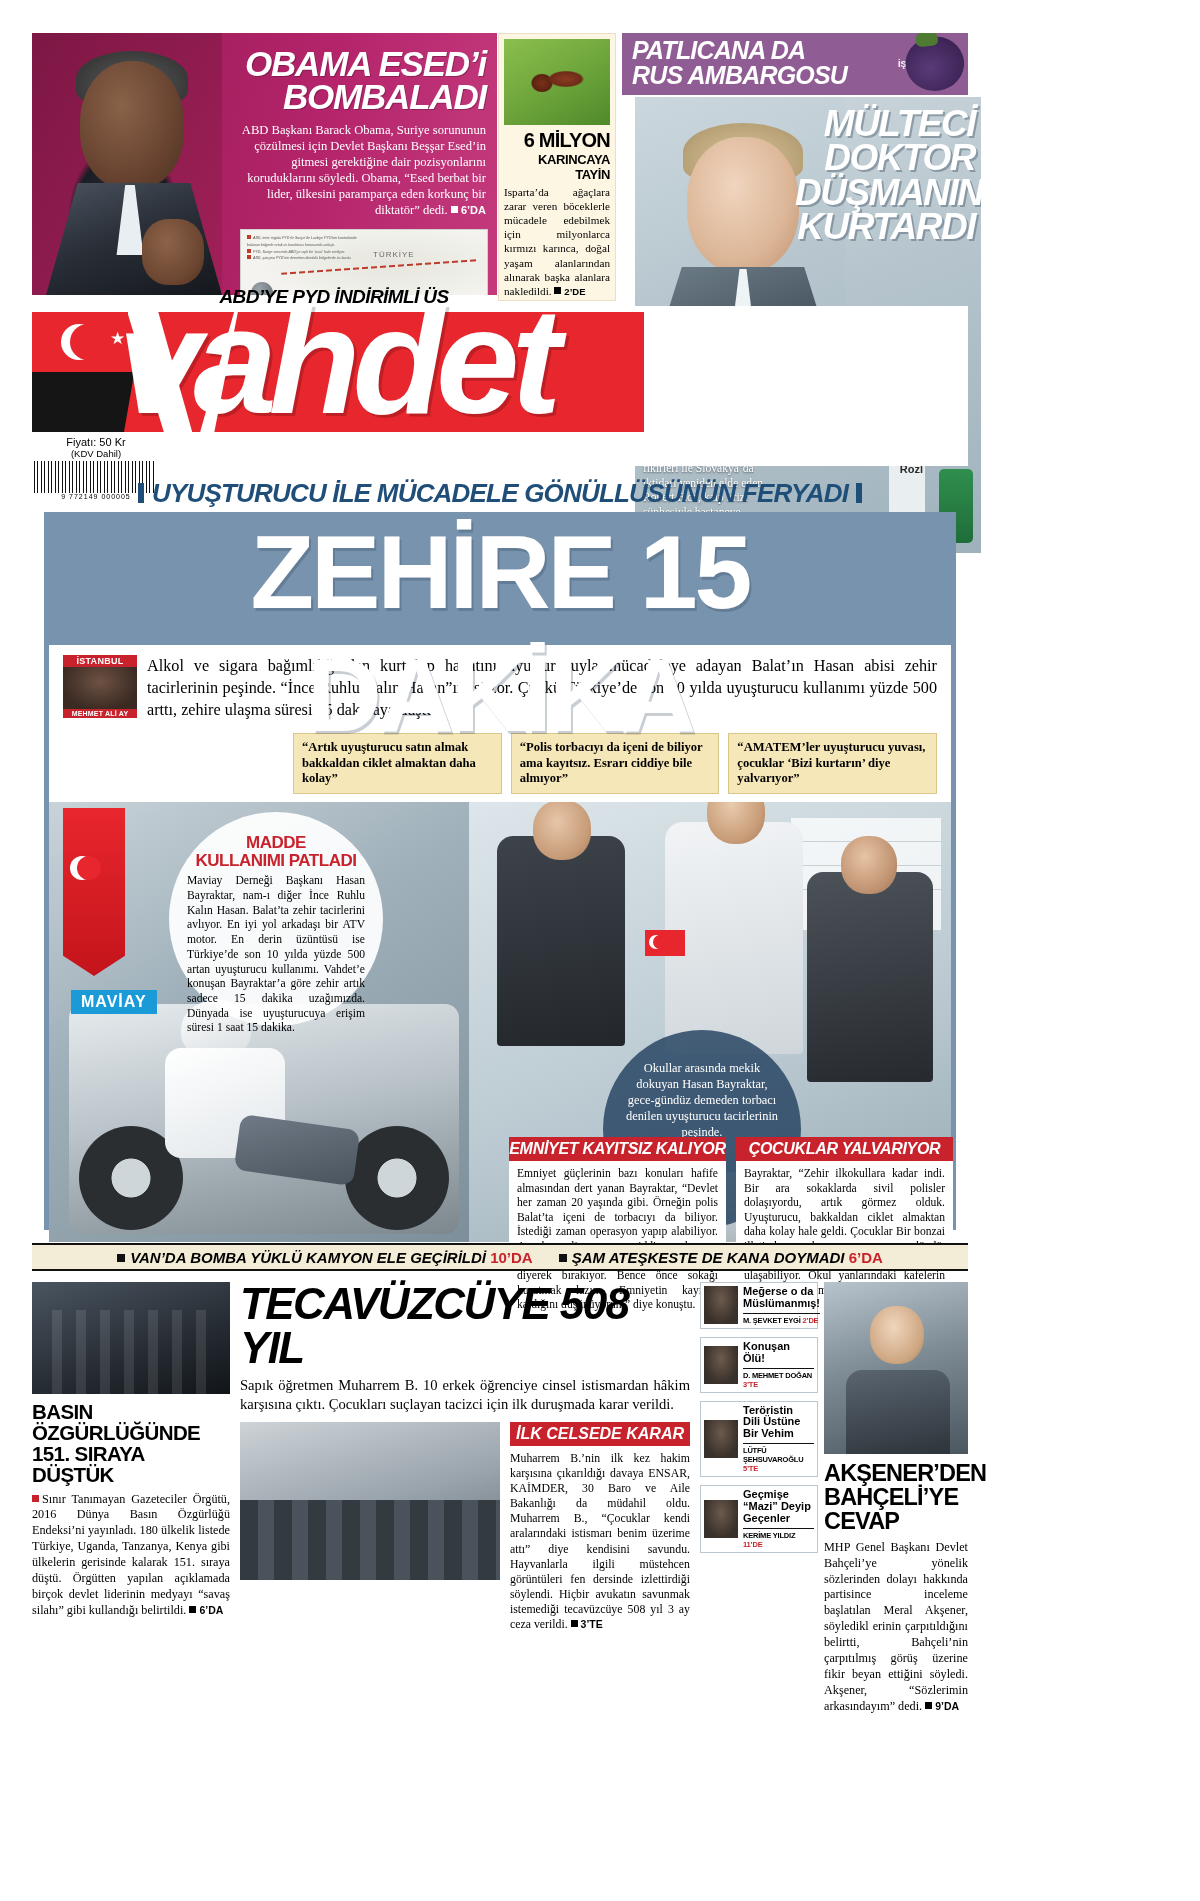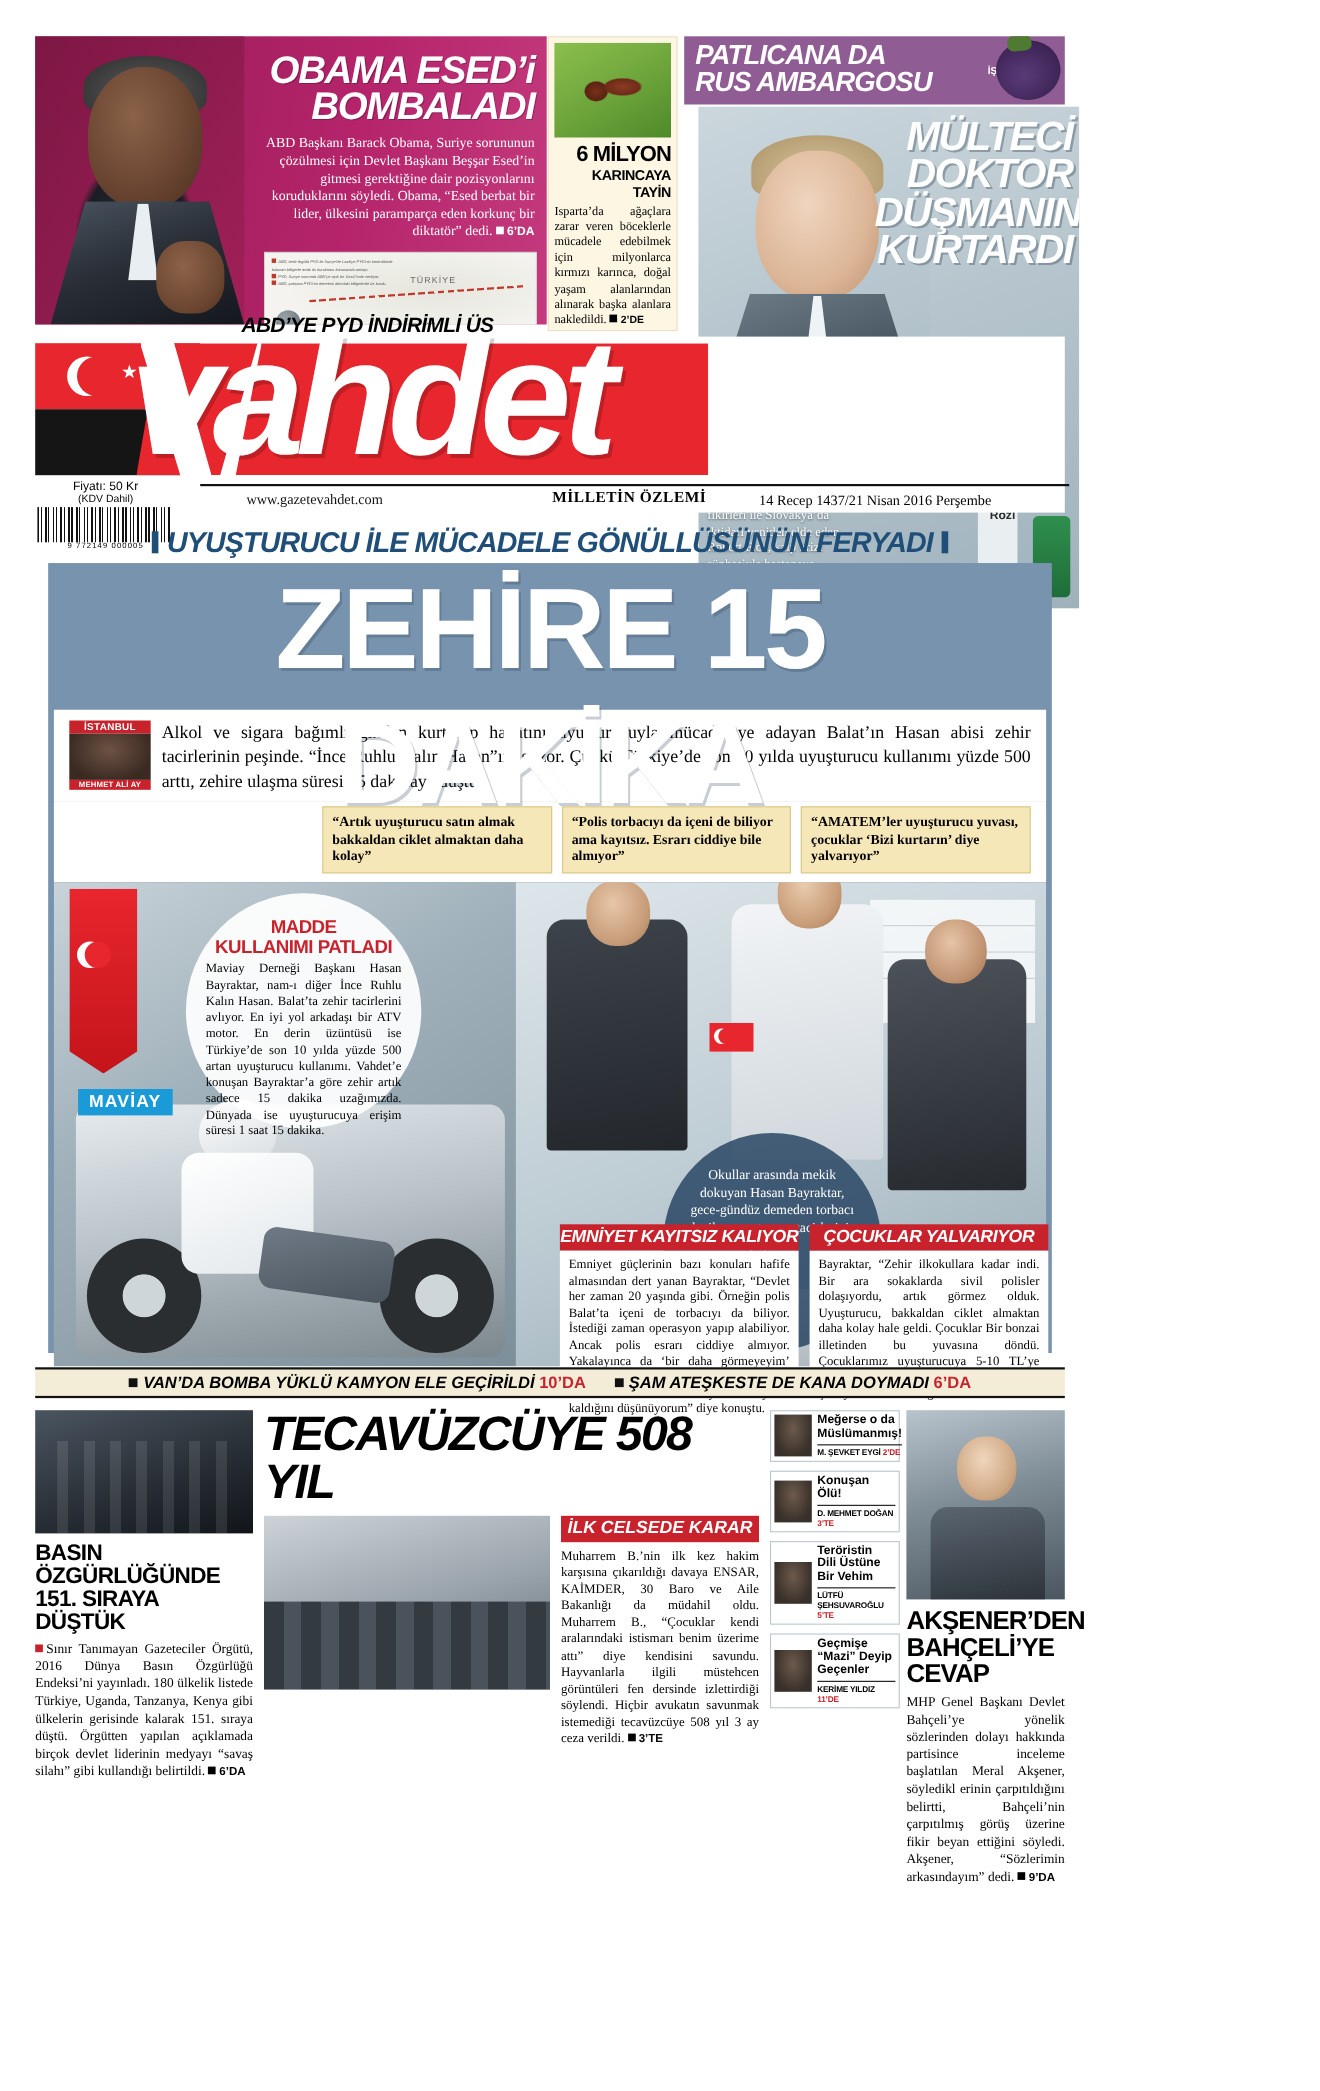--- a/index.html
+++ b/index.html
@@ -246,21 +246,21 @@
   .mini-flag:after{content:"";position:absolute;left:8px;top:5px;width:14px;height:14px;border-radius:50%;
       background:#e8262d;box-shadow:-4px 0 0 0 #fff;}
   .shelf{position:absolute;right:10px;top:16px;width:150px;height:112px;background:rgba(255,255,255,.75);}
   .shelf div{height:24px;border-bottom:1px solid #c8d0d5;font-size:6px;color:#666;padding:2px 4px;
       font-family:"Liberation Sans",sans-serif;}
   .blue-circ { position:absolute; right:150px; bottom:14px; width:198px; height:198px; border-radius:50%;
       background:rgba(35,65,95,0.82); color:#fff; padding:30px 22px; text-align:center;
       font-family:"Liberation Serif",serif; font-size:12.4px; line-height:1.3; }
   .desk{position:absolute;left:150px;bottom:0;width:300px;height:70px;background:linear-gradient(180deg,#d9dfe3,#b0b9bf);}
   .redhead { background:#c8232c; color:#fff; text-align:center; font-family:"Liberation Sans",sans-serif;
-      font-weight:bold; font-style:italic; font-size:16px; padding:3px 0; letter-spacing:-0.3px; }
+      font-weight:bold; font-style:italic; font-size:16px; padding:3px 0; letter-spacing:-0.3px;margin-top:24px; }
   .colbody { background:#fff; padding:6px 8px; font-family:"Liberation Serif",serif;
       font-size:11.6px; line-height:1.26; text-align:justify; }
 
   
   .strip { position:absolute; left:32px; top:1243px; width:936px; height:28px;
       background:#f3ecd7; border-top:2px solid #111; border-bottom:2px solid #111; }
   .strip-inner { display:flex; align-items:center; justify-content:center; height:100%; gap:26px;
       font-family:"Liberation Sans",sans-serif; font-weight:bold; font-style:italic; font-size:15px; }
   .strip-inner .sqb { display:inline-block; width:8px;height:8px;background:#111;margin-right:5px;vertical-align:1px;}
   .strip-inner em { font-style:normal; color:#c8232c; }
@@ -405,26 +405,20 @@
     </div>
     <div class="v-shape"></div>
 
     <div class="price-box">
       <div class="p1">Fiyatı: 50 Kr</div>
       <div class="p2">(KDV Dahil)</div>
       <div class="barcode"></div>
       <div class="barcode-num">9 772149 000005</div>
     </div>
 
-    <div class="mast-line">
-      <div class="mast-rule"></div>
-      <div class="mast-url">www.gazetevahdet.com</div>
-      <div class="mast-slogan">MİLLETİN ÖZLEMİ</div>
-      <div class="mast-date">14 Recep 1437/21 Nisan 2016 Perşembe</div>
-    </div>
   </div>
 
   <div class="kicker-wrap">
     <div class="kicker">
       <span class="bar"></span><span>UYUŞTURUCU İLE MÜCADELE GÖNÜLLÜSÜNÜN FERYADI</span><span class="bar"></span>
     </div>
   </div>
 
   <div class="main-story">
 
@@ -511,20 +505,21 @@
       <span>151. SIRAYA DÜŞTÜK</span>
     </div>
     <div class="bl-body">
       <span class="sq" style="color:#c8232c"></span><span>Sınır Tanımayan Gazeteciler Örgütü, 2016 Dünya Basın Özgürlüğü Endeksi’ni yayınladı. 180 ülkelik listede Türkiye, Uganda, Tanzanya, Kenya gibi ülkelerin gerisinde kalarak 151. sıraya düştü. Örgütten yapılan açıklamada birçok devlet liderinin medyayı “savaş silahı” gibi kullandığı belirtildi.</span>
       <b><span class="sq"></span><span>6’DA</span></b>
     </div>
   </div>
 
   <div class="bc">
     <div class="bc-h">TECAVÜZCÜYE 508 YIL</div>
+    <div class="bc-sub">Sapık öğretmen Muharrem B. 10 erkek öğrenciye cinsel istismardan hâkim karşısına çıktı. Çocukları suçlayan tacizci için ilk duruşmada karar verildi.</div>
     <div class="bc-row">
       <div class="bc-photo"></div>
       <div class="bc-col">
         <div class="bc-redhead">İLK CELSEDE KARAR</div>
         <div class="bc-colbody">
           <span>Muharrem B.’nin ilk kez hakim karşısına çıkarıldığı davaya ENSAR, KAİMDER, 30 Baro ve Aile Bakanlığı da müdahil oldu. Muharrem B., “Çocuklar kendi aralarındaki istismarı benim üzerime attı” diye kendisini savundu. Hayvanlarla ilgili müstehcen görüntüleri fen dersinde izlettirdiği söylendi. Hiçbir avukatın savunmak istemediği tecavüzcüye 508 yıl 3 ay ceza verildi.</span>
           <b><span class="sq"></span><span>3’TE</span></b>
         </div>
       </div>
     </div>

